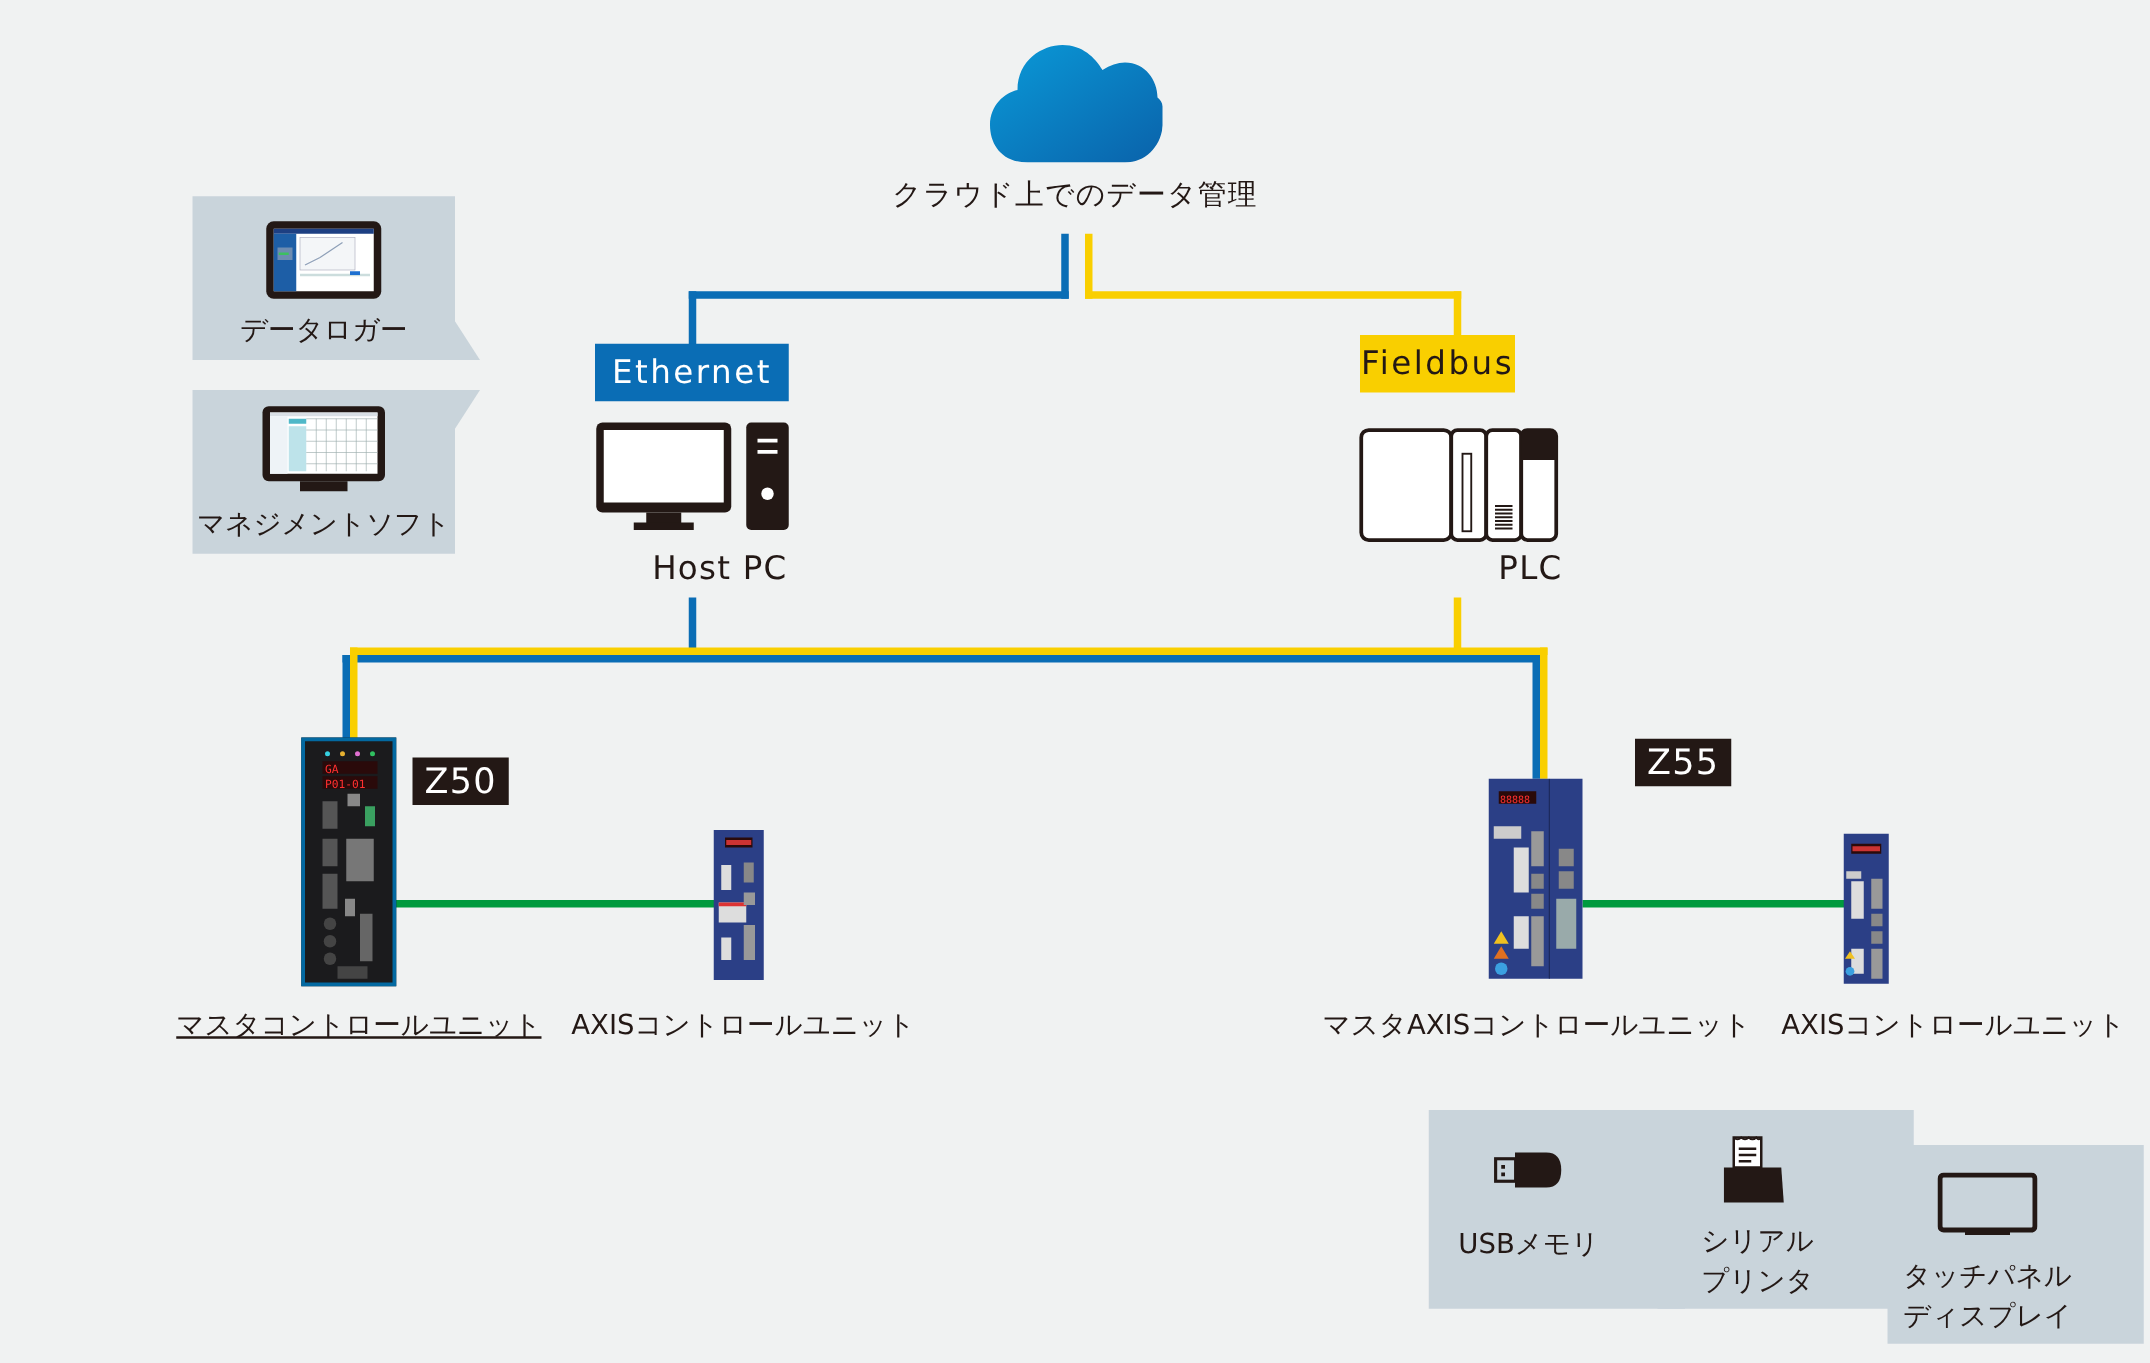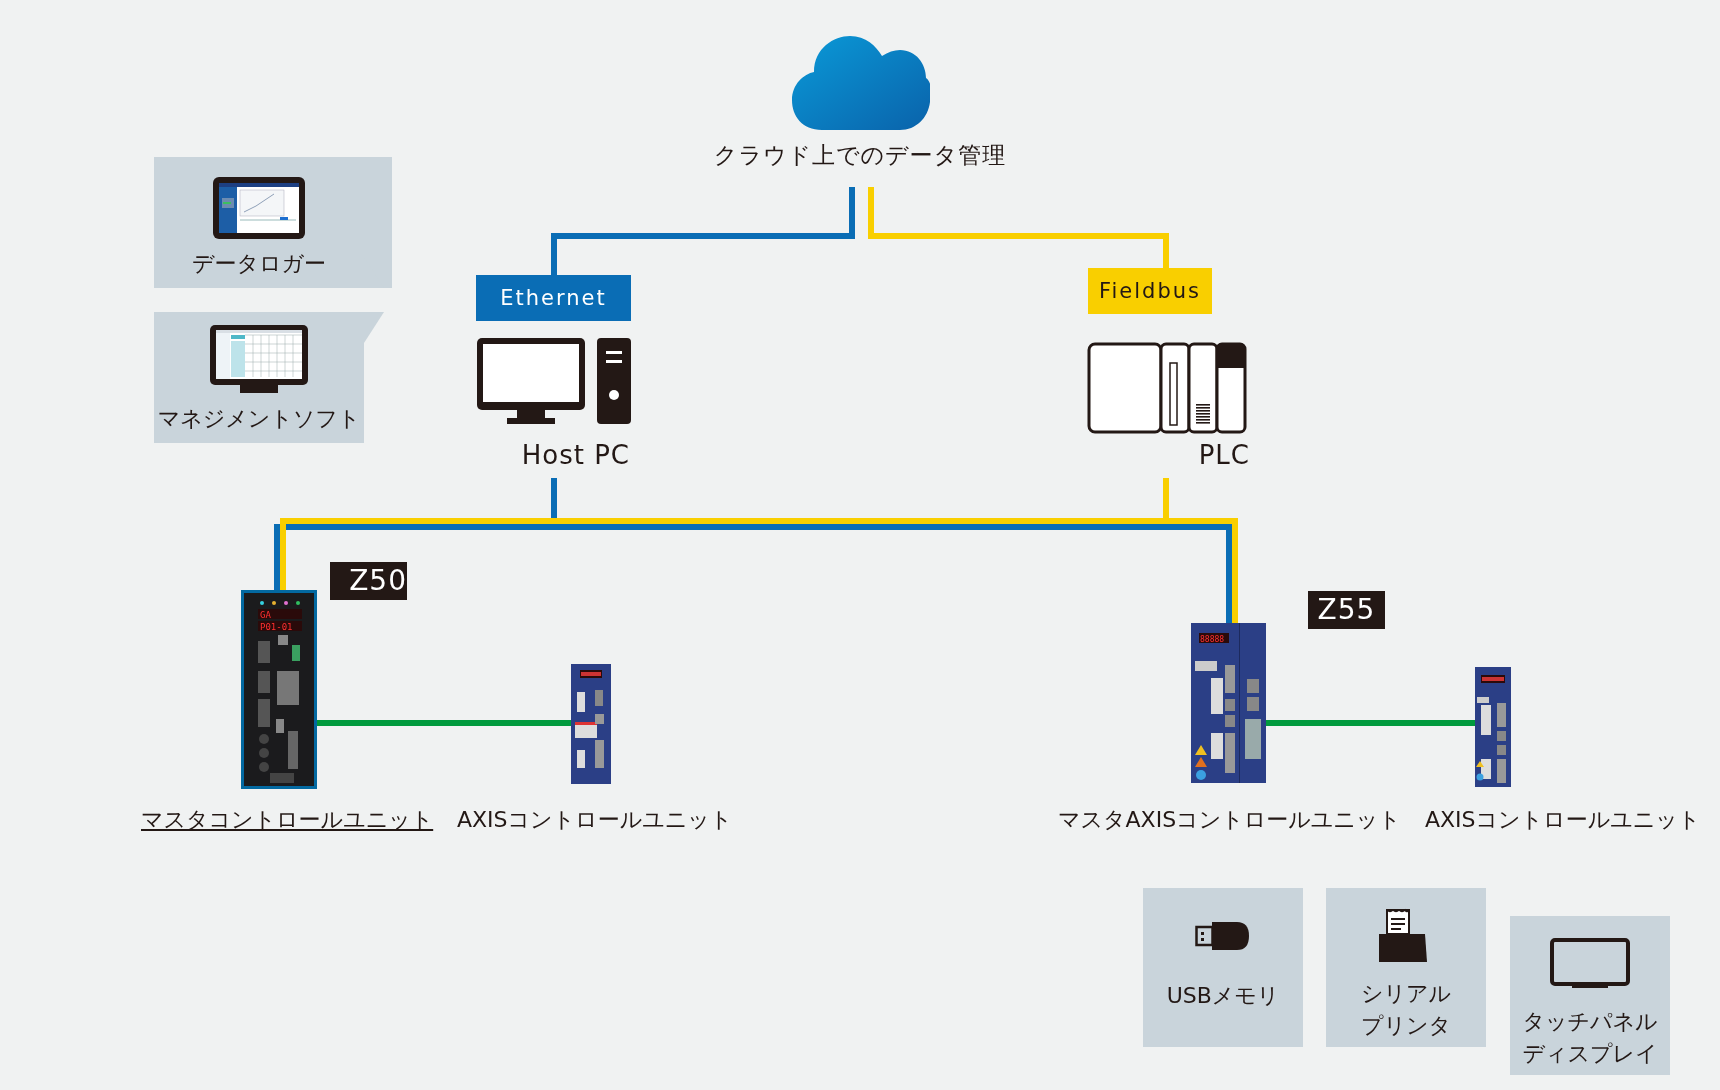--- a/index.html
+++ b/index.html
@@ -13,50 +13,50 @@
   .wire { position:absolute; }
   .blue { background:#0a6db5; }
   .yellow { background:#f9cf00; }
   .green { background:#009a3e; }
 
   
   #cloud { left:792px; top:34px; width:138px; height:96px; }
   #cloud-label { left:700px; top:140px; width:320px; text-align:center; font-size:23px; letter-spacing:1px; }
 
   
-  .net-box { position:absolute; height:46px; line-height:46px; text-align:center; font-size:21px; letter-spacing:2px; font-family:"DejaVu Sans", sans-serif; }
+  .net-box { position:absolute; height:46px; line-height:46px; text-align:center; font-size:26px; letter-spacing:2px; font-family:"DejaVu Sans", sans-serif; }
   #ethernet-box { left:476px; top:275px; width:155px; background:#0a6db5; color:#fff; }
   #fieldbus-box { left:1088px; top:268px; width:124px; background:#f9cf00; color:#231815; }
 
   .dev-label { position:absolute; text-align:right; font-size:26px; letter-spacing:1px; }
   #hostpc-label { left:480px; top:440px; width:150px; }
   #plc-label { left:1090px; top:440px; width:160px; }
 
   
   .bubble { position:absolute; width:210px; height:131px; background:#c9d4db; }
   .bubble .label { position:absolute; left:0; width:210px; text-align:center; font-size:22px; top:92px; }
-  #bubble-logger { left:154px; top:157px;padding-left:28px; }
+  #bubble-logger { left:154px; top:157px; }
   #bubble-mgmt { left:154px; top:312px; }
 
   
   .tag { position:absolute; background:#231815; color:#fff; font-size:28px; text-align:center; height:38px; line-height:38px; width:77px; letter-spacing:1px; }
-  #tag-z50 { left:330px; top:562px;text-align:right; }
+  #tag-z50 { left:330px; top:606px; }
   #tag-z55 { left:1308px; top:591px; }
 
   .unit-label { position:absolute; font-size:22px; white-space:nowrap; }
 
   
   .unit { position:absolute; }
   #unit-z50-master { left:241px; top:590px; width:70px; height:193px; background:#1b1b1d; border:3px solid #0369a1; }
   #unit-z50-axis { left:571px; top:664px; width:40px; height:120px; background:#2b3f86; }
   #unit-z55-master { left:1191px; top:623px; width:75px; height:160px; background:#2b3f86; }
   #unit-z55-axis { left:1475px; top:667px; width:36px; height:120px; background:#2b3f86; }
 
   
-  .periph { position:absolute; width:160px; height:159px; background:#c9d4db; }
+  .periph { position:absolute; width:160px; height:159px; background:#c9d4db;padding-left:45px; }
   .periph .label { position:absolute; left:0; width:160px; text-align:center; font-size:22px; line-height:32px; }
   #periph-usb { left:1143px; top:888px; }
   #periph-printer { left:1326px; top:888px; }
   #periph-touch { left:1510px; top:888px;margin-top:28px; }
 </style>
 </head>
 <body>
 
 <div class="wire blue" style="left:849px; top:187px; width:6px; height:52px;"></div>
 <div class="wire blue" style="left:551px; top:233px; width:304px; height:6px;"></div>

